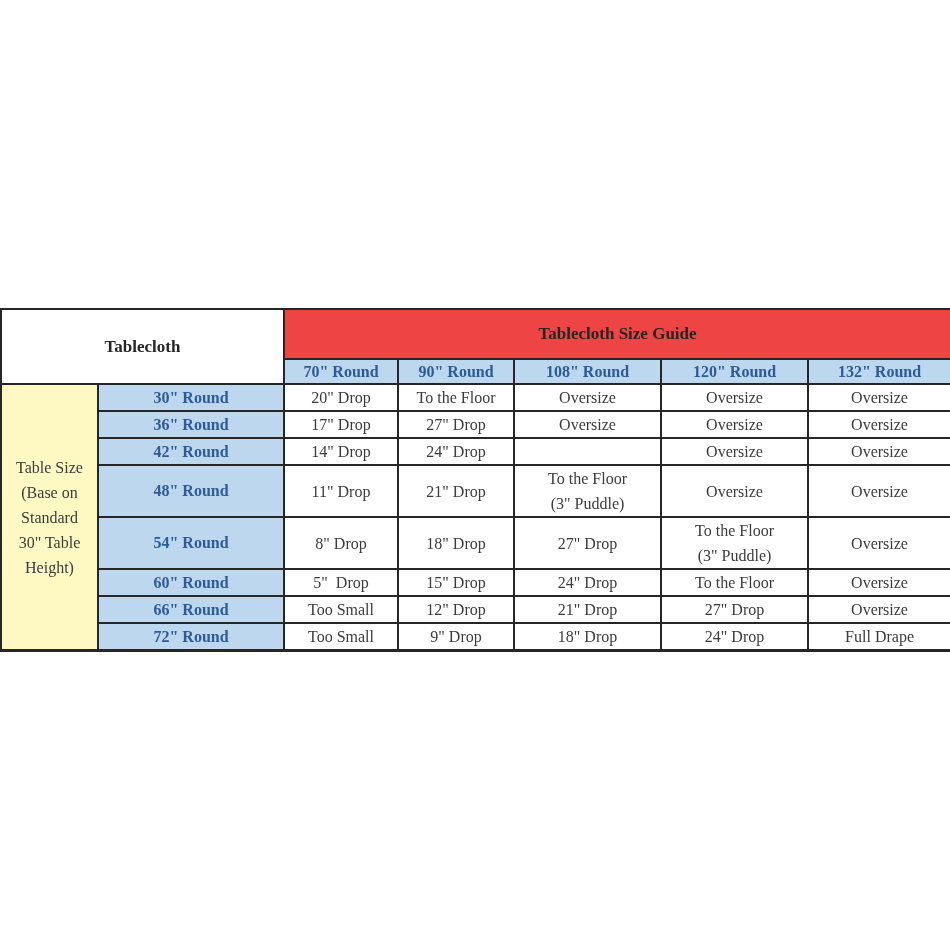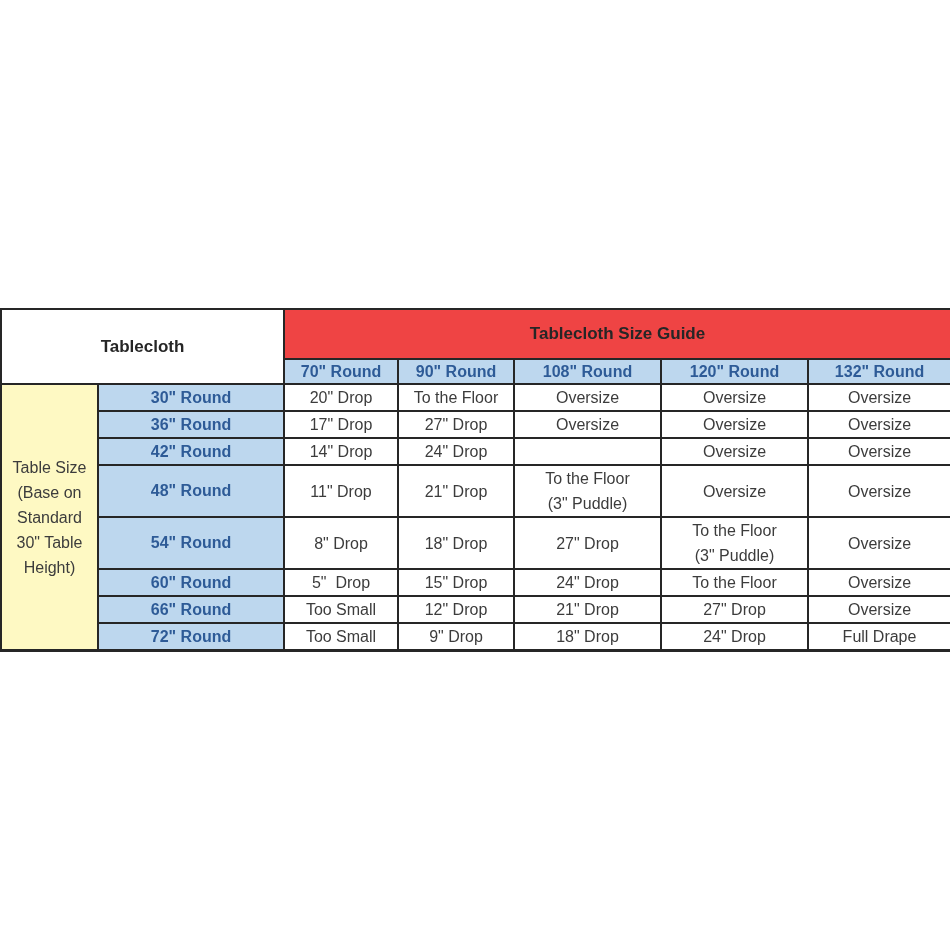--- a/index.html
+++ b/index.html
@@ -6,21 +6,21 @@
     margin: 0;
     padding: 0;
     background: #ffffff;
   }
   .canvas {
     position: relative;
     width: 950px;
     height: 856px;
     background: #ffffff;
     overflow: hidden;
-    font-family: Liberation Sans, sans-serif;
+    font-family: Liberation Serif, serif;
   }
   table.size-guide {
     position: absolute;
     top: 308px;
     left: 0;
     width: 950px;
     table-layout: fixed;
     border-collapse: collapse;
     border: 2px solid #262626;
     border-bottom-width: 3px;

